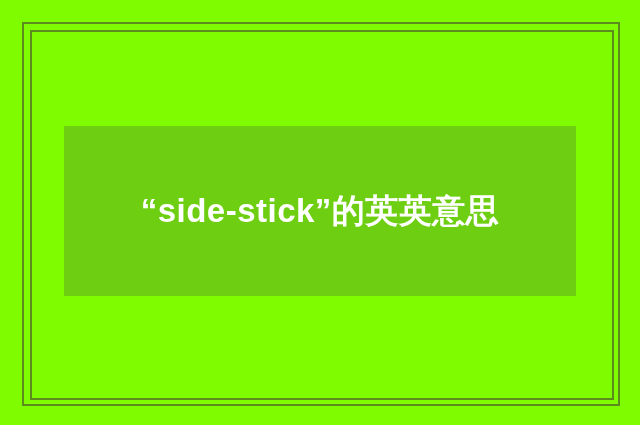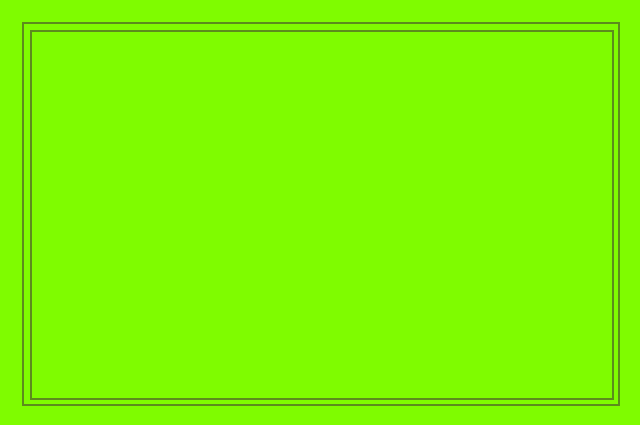--- a/index.html
+++ b/index.html
@@ -71,14 +71,17 @@
 </style>
 </head>
 <body>
 
 <div id="canvas">
 
   <div class="frame-outer"></div>
 
   <div class="frame-inner"></div>
 
+  <div class="banner">
+    <div class="banner-text">“side-stick”的英英意思</div>
+  </div>
 
 </div>
 
 </body></html>

